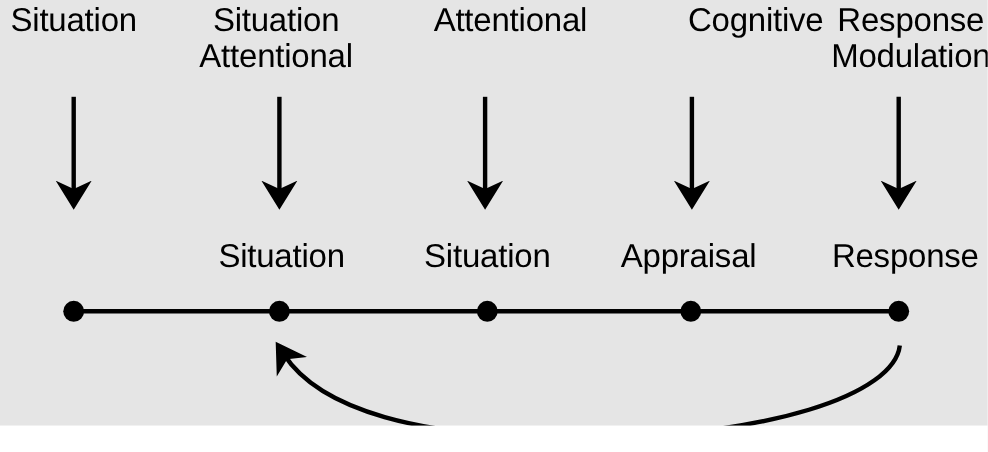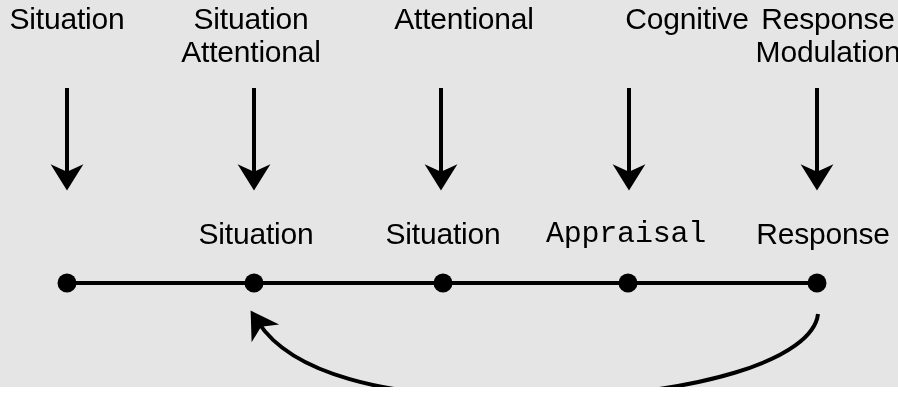--- a/index.html
+++ b/index.html
@@ -70,21 +70,21 @@
     <span>Response</span>
     <span class="line2">Modulation</span>
   </div>
 
   <div class="stage-label" style="left:256px; top:218px;">
     <span>Situation</span>
   </div>
   <div class="stage-label" style="left:443px; top:218px;">
     <span>Situation</span>
   </div>
-  <div class="stage-label" style="left:626px; top:218px;font-family:Liberation Mono, monospace;">
+  <div class="stage-label" style="left:626px; top:218px;">
     <span>Appraisal</span>
   </div>
   <div class="stage-label" style="left:823px; top:218px;">
     <span>Response</span>
   </div>
 
   <svg id="process-svg" viewBox="0 0 898 411">
     <defs>
       <marker id="down-arrowhead" markerWidth="9" markerHeight="9" refX="3.2" refY="4.5" orient="auto" markerUnits="strokeWidth">
         <path d="M 0 0.4 L 6.6 4.5 L 0 8.6 L 1.9 4.5 Z" fill="#000000"></path>

